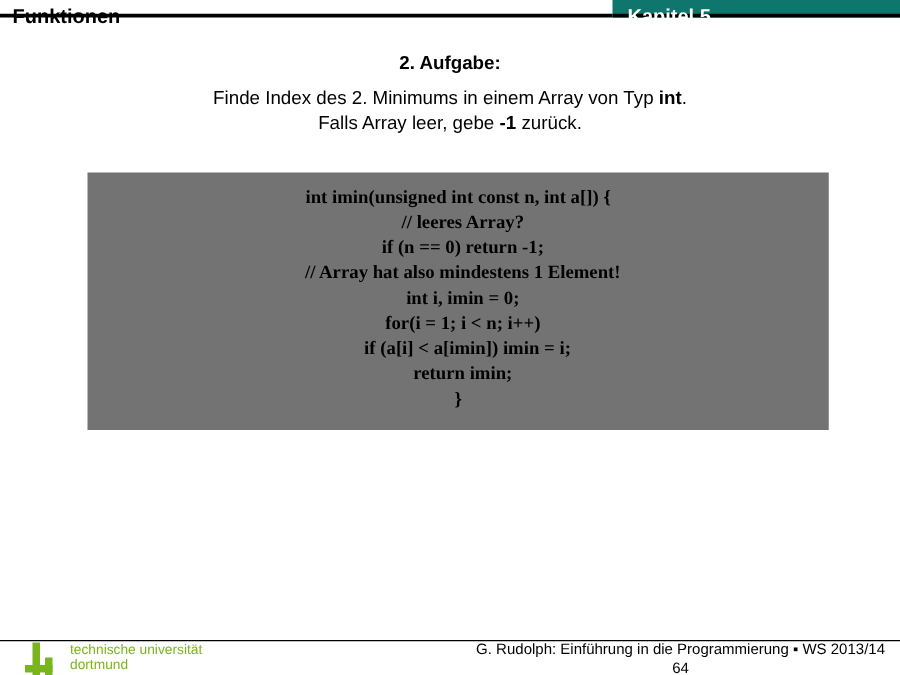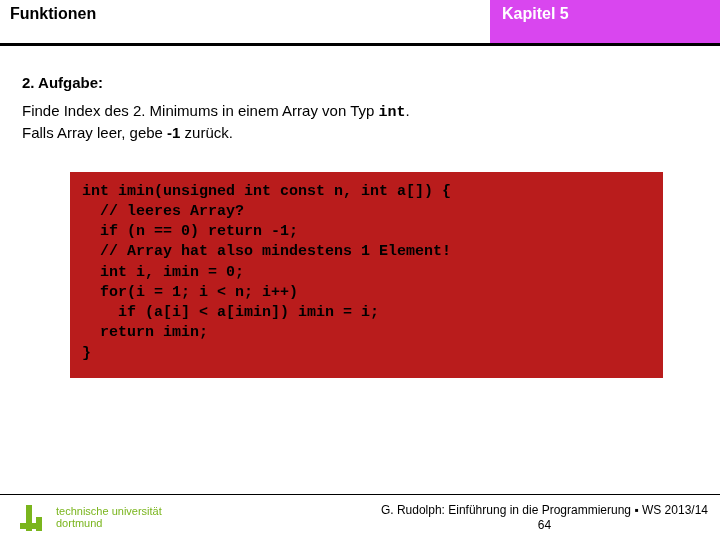--- a/index.html
+++ b/index.html
@@ -6,76 +6,77 @@
   body {
     width: 720px;
     height: 540px;
     font-family: Arial, Helvetica, sans-serif;
     background: #fff;
     position: relative;
     overflow: hidden;
   }
   .header {
     display: flex;
-    height: 46px;
+    height: 14px;
   }
   .header-left {
     flex: 0 0 490px;
     background: #fff;
     border-bottom: 3px solid #000;
     padding: 5px 10px;
     font-weight: bold;
     font-size: 16px;
   }
   .header-right {
     flex: 1;
-    background: #d946ef;
+    background: #0f766e;
     color: #fff;
     padding: 5px 12px;
     font-weight: bold;
     font-size: 16px;
     border-bottom: 3px solid #000;
   }
   .content {
     padding: 28px 22px 0 22px;
+    text-align: center;
   }
   .task-heading {
     font-weight: bold;
     font-size: 15px;
     margin-bottom: 10px;
   }
   .task-desc {
     font-size: 15px;
     line-height: 1.35;
     margin-bottom: 28px;
   }
-  .task-desc .mono { font-family: Liberation Mono, monospace; font-weight: bold; }
+  .task-desc .mono { font-family: Liberation Sans, sans-serif; font-weight: bold; }
   .task-desc .b { font-weight: bold; }
   .impl-heading {
     font-size: 15px;
     font-weight: bold;
     margin-left: 48px;
     margin-bottom: 8px;
   }
   .code-block {
-    background: #b91c1c;
+    background: #737373;
     margin: 0 35px 0 48px;
     padding: 10px 12px 14px 12px;
-    font-family: Liberation Mono, monospace;
+    font-family: Liberation Serif, serif;
     font-size: 15px;
     font-weight: bold;
     line-height: 1.35;
     white-space: pre;
   }
   .footer {
     position: absolute;
     bottom: 0;
     left: 0;
     right: 0;
-    height: 46px;
+    height: 28px;
     border-top: 1px solid #000;
     display: flex;
     align-items: center;
     padding: 0 12px 0 18px;
   }
   .logo {
     display: flex;
     align-items: center;
     gap: 8px;
     color: #7ab51d;

